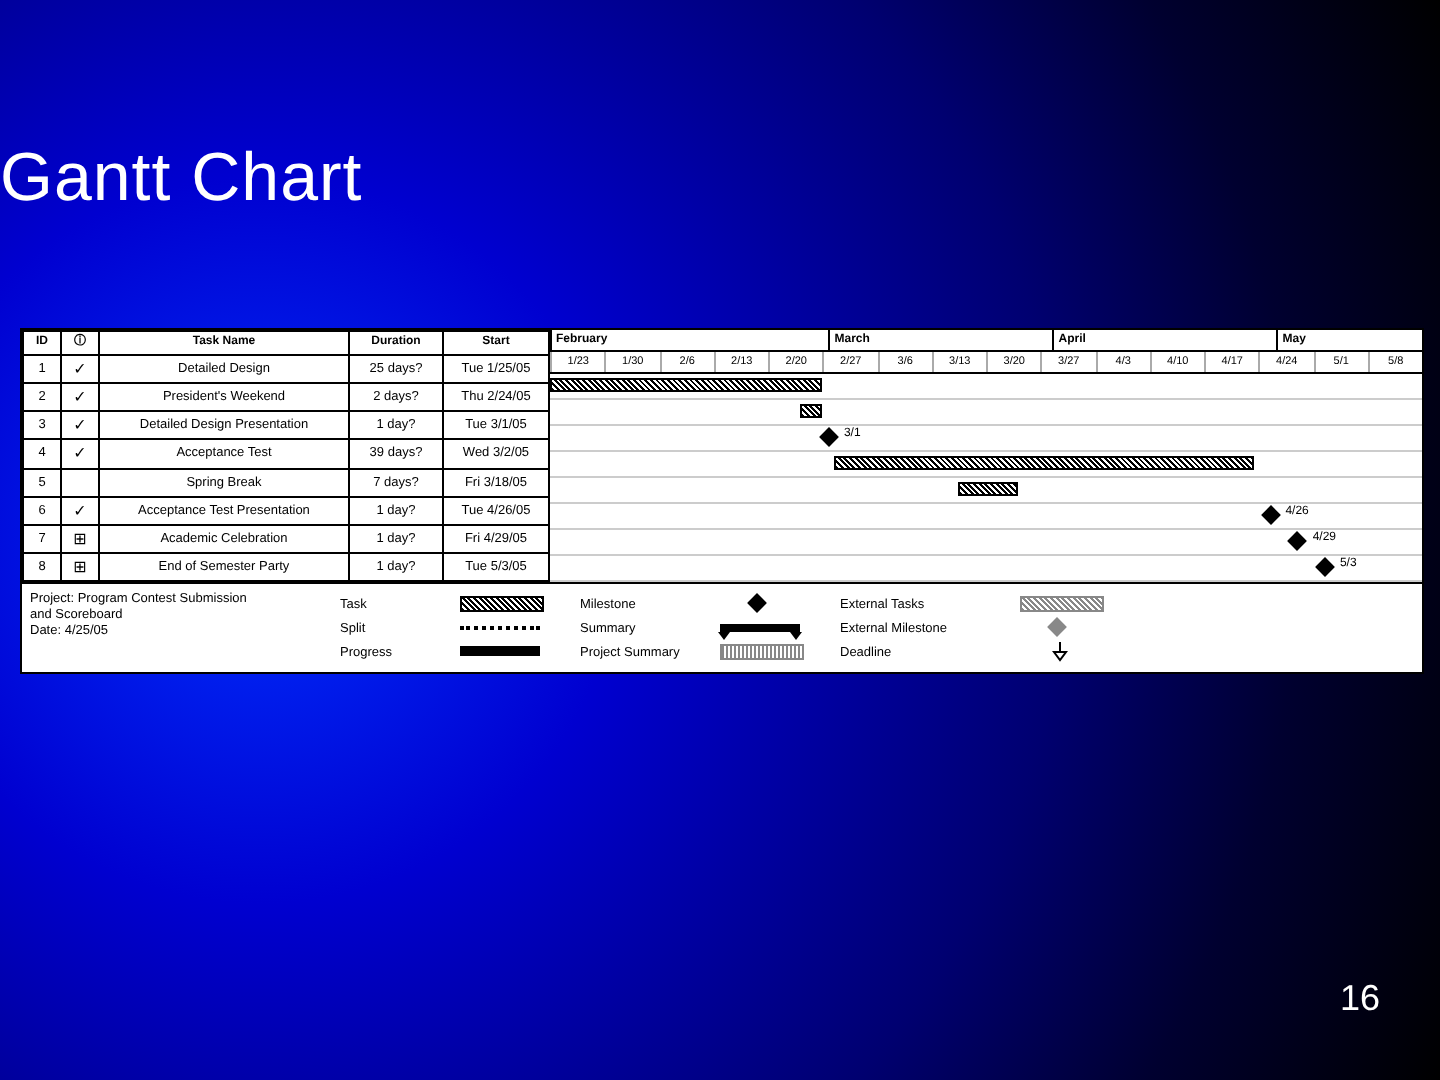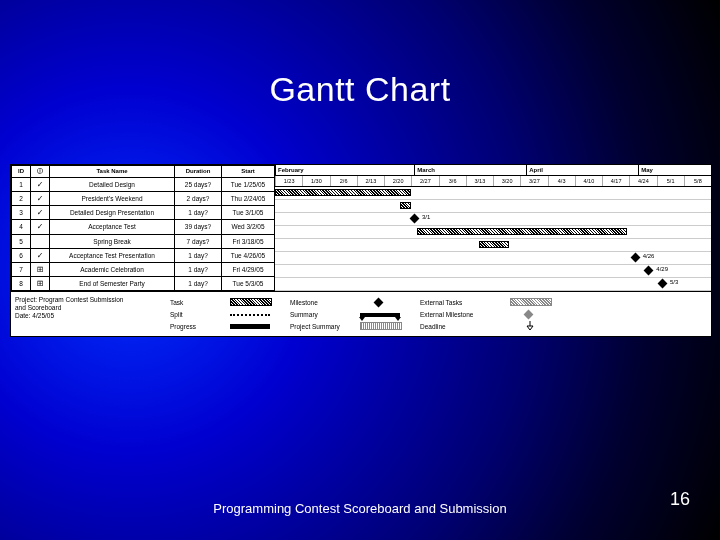--- a/index.html
+++ b/index.html
@@ -1,17 +1,17 @@
 <!DOCTYPE html>
 <html><head>
 <meta charset="utf-8">
 <style>
   html,body{margin:0;padding:0;width:720px;height:540px;overflow:hidden;font-family:Arial,Helvetica,sans-serif}
   .slide{position:relative;width:720px;height:540px;background:radial-gradient(circle at 18% 50%, #0030ff 0%, #0000d0 28%, #0000a0 45%, #000070 62%, #000030 80%, #000 100%)}
-  .title{position:absolute;top:70px;left:0;right:0;text-align:center;color:#fff;font-size:34px;font-weight:400;letter-spacing:0.5px}
+  .title{position:absolute;top:70px;left:0;right:0;text-align:left;color:#fff;font-size:34px;font-weight:400;letter-spacing:0.5px}
   .chartwrap{position:absolute;top:164px;left:10px;width:700px;background:#fff;border:1.5px solid #000}
   .topsec{display:flex;border-bottom:1.5px solid #000}
   .lefttbl{border-collapse:collapse;font-size:6.5px}
   .lefttbl th,.lefttbl td{border:1px solid #000;padding:0 2px;text-align:center;white-space:nowrap;height:11px;line-height:11px}
   .lefttbl th{font-weight:bold;font-size:6px}
   .lefttbl .tn{text-align:center}
   .check{font-size:8px}
   .rightarea{flex:1;position:relative}
   .months{display:flex;border-bottom:1px solid #000;height:10px;font-size:6px;font-weight:bold}
   .months div{border-left:1px solid #000;padding-left:2px;line-height:10px}
@@ -202,15 +202,14 @@
         <div>Project Summary</div>
         <div><span class="legsym sym-proj"></span></div>
         <div>Deadline</div>
         <div><span class="legsym sym-dead"><svg viewBox="0 0 10 10">
                 <path d="M5 0 L5 5 L2 5 L5 9 L8 5 L5 5" fill="none" stroke="#000" stroke-width="1"></path>
               </svg></span></div>
       </div>
     </div>
   </div>
 
-  <div class="footer-l">Programming Contest Scoreboard and Submission</div>
   <div class="footer-r">16</div>
 </div>
 
 </body></html>

